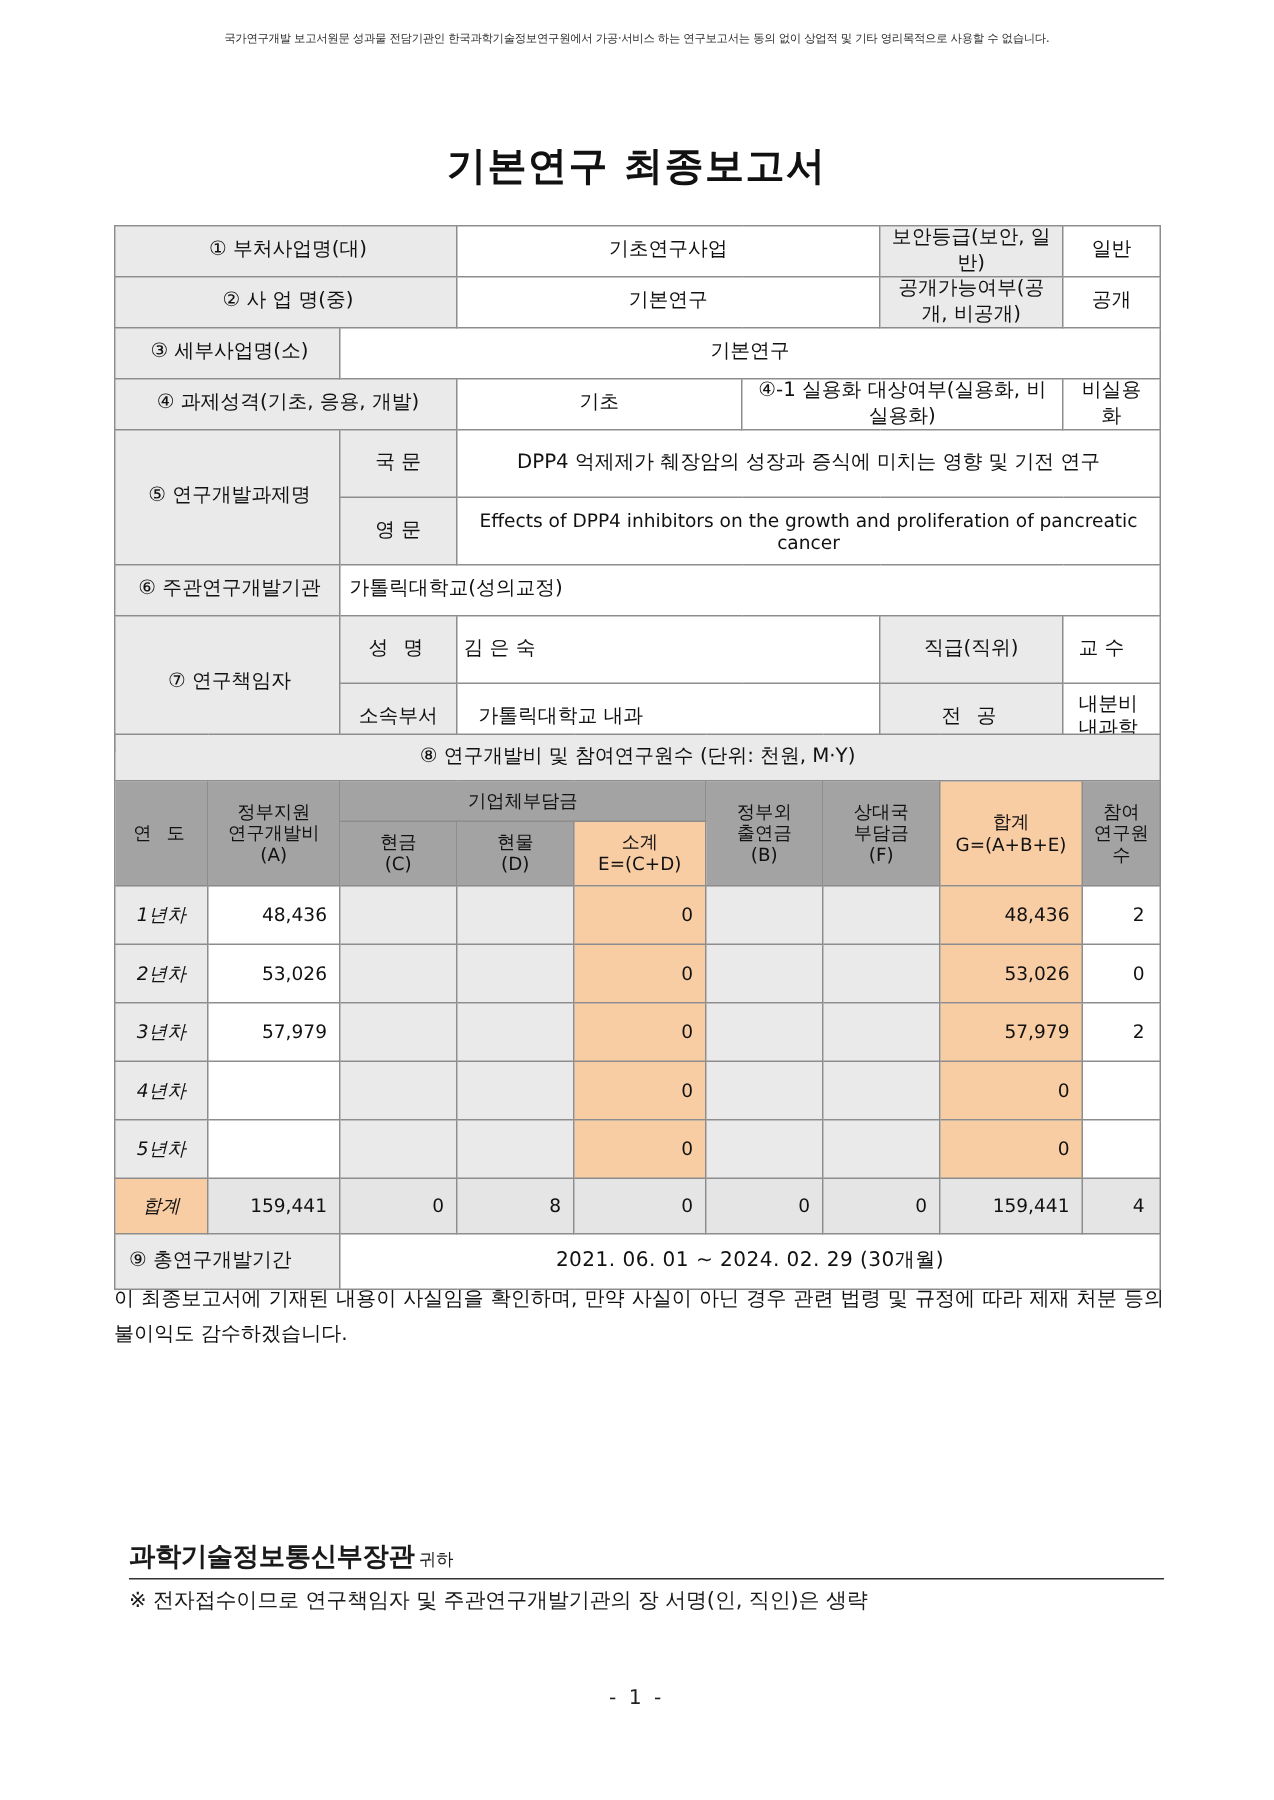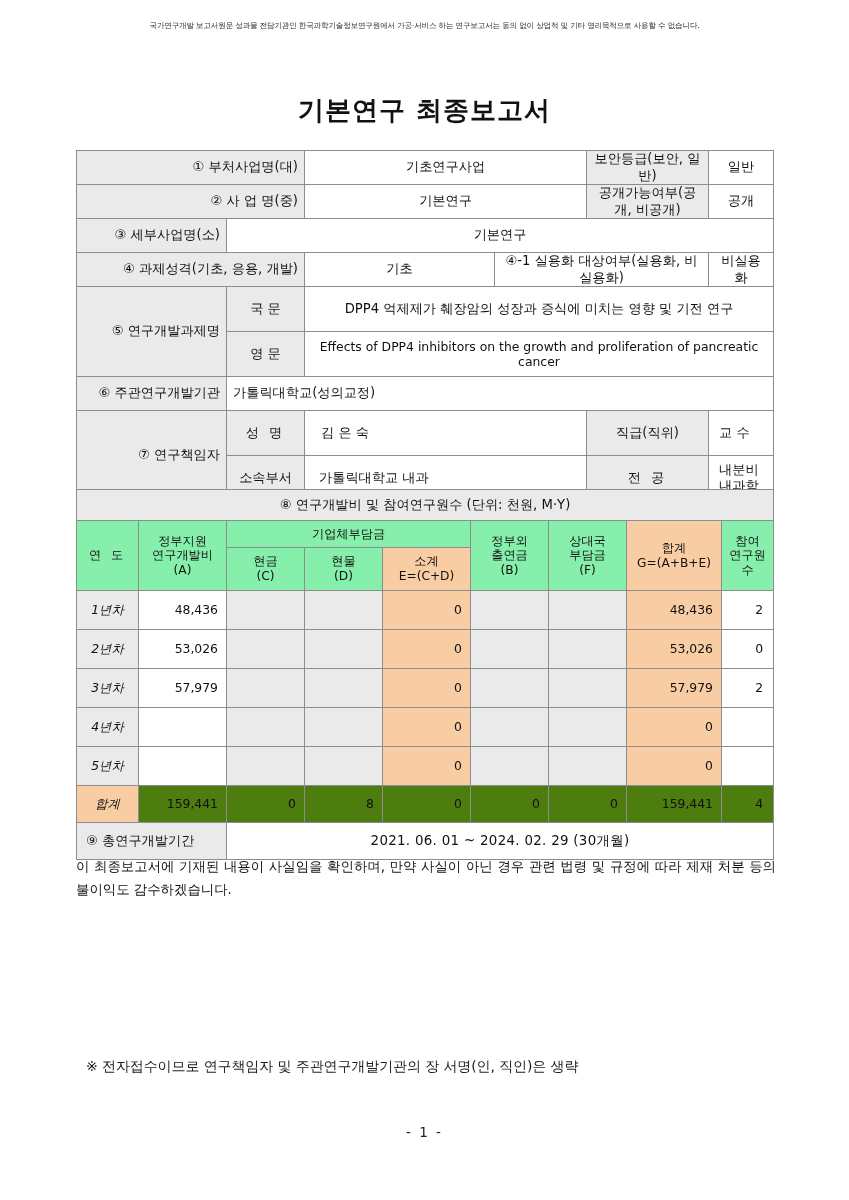--- a/index.html
+++ b/index.html
@@ -61,21 +61,21 @@
   .tbl td {
     border: 1px solid #8d8d8d;
     padding: 0 6px;
     height: 32px;
     vertical-align: middle;
     background: #ffffff;
     line-height: 1.25;
   }
   .lbl {
     background: #eaeaea !important;
-    text-align: right;
+    text-align: center;
     padding-left: 9px !important;
   }
   .lbl-c {
     background: #eaeaea !important;
     text-align: center;
   }
   .c { text-align: center; }
   .l { text-align: left; }
   .sp { letter-spacing: 3px; }
 
@@ -96,21 +96,21 @@
     text-align: center;
     vertical-align: middle;
     line-height: 1.2;
   }
   #budget-table td.cap {
     height: 30px;
     background: #eaeaea;
     font-size: 13.2px;
   }
   #budget-table td.hd {
-    background: #86efac;
+    background: #a3a3a3;
     font-size: 12.2px;
   }
   #budget-table td.hd-hi {
     background: #f9cda4;
     font-size: 12.2px;
   }
   #budget-table td.yr {
     background: #eaeaea;
     height: 38px;
     font-style: italic;
@@ -127,21 +127,21 @@
     text-align: right;
     padding-right: 8px;
     background: #ffffff;
   }
   #budget-table td.cnt {
     text-align: right;
     padding-right: 10px;
     background: #ffffff;
   }
   #budget-table tr.total td {
-    background: #4d7c0f;
+    background: #e5e5e5;
     height: 36px;
   }
   #budget-table tr.total td.yr { background: #f9cda4; }
   #budget-table td.period-lbl {
     background: #eaeaea;
     text-align: left;
     padding-left: 9px;
     height: 36px;
     font-size: 13.2px;
   }
@@ -288,21 +288,21 @@
       </tr>
 
       <tr>
         <td class="lbl">⑥ 주관연구개발기관</td>
         <td class="l" colspan="5">가톨릭대학교(성의교정)</td>
       </tr>
 
       <tr>
         <td class="lbl h44" rowspan="2">⑦ 연구책임자</td>
         <td class="lbl-c h44 sp">성 명</td>
-        <td class="l h44" colspan="2" style="padding-left:16px">김 은 숙</td>
+        <td class="l h44" colspan="2" style="padding-left:4px">김 은 숙</td>
         <td class="lbl-c h44">직급(직위)</td>
         <td class="l h44" style="padding-left:10px">교 수</td>
       </tr>
 
       <tr>
         <td class="lbl-c h44">소속부서</td>
         <td class="l h44" colspan="2" style="padding-left:14px">가톨릭대학교 내과</td>
         <td class="lbl-c h44 sp">전 공</td>
         <td class="l h44" style="padding-left:10px">내분비내과학</td>
       </tr>
@@ -441,18 +441,21 @@
       <tr>
         <td class="period-lbl" colspan="2">⑨ 총연구개발기간</td>
         <td class="period-val" colspan="7">2021. 06. 01 ~ 2024. 02. 29 (30개월)</td>
       </tr>
     </tbody>
   </table>
 
   <div class="statement">이 최종보고서에 기재된 내용이 사실임을 확인하며, 만약 사실이 아닌 경우 관련 법령 및 규정에 따라 제재 처분 등의 불이익도 감수하겠습니다.</div>
 
 
+  <div class="addressee">
+    <span class="main">과학기술정보통신부장관</span><span class="sub">귀하</span>
+  </div>
 
   <div class="footnote">※ 전자접수이므로 연구책임자 및 주관연구개발기관의 장 서명(인, 직인)은 생략</div>
 
   <div class="page-number">- 1 -</div>
 
 </div>
 
 </body></html>

